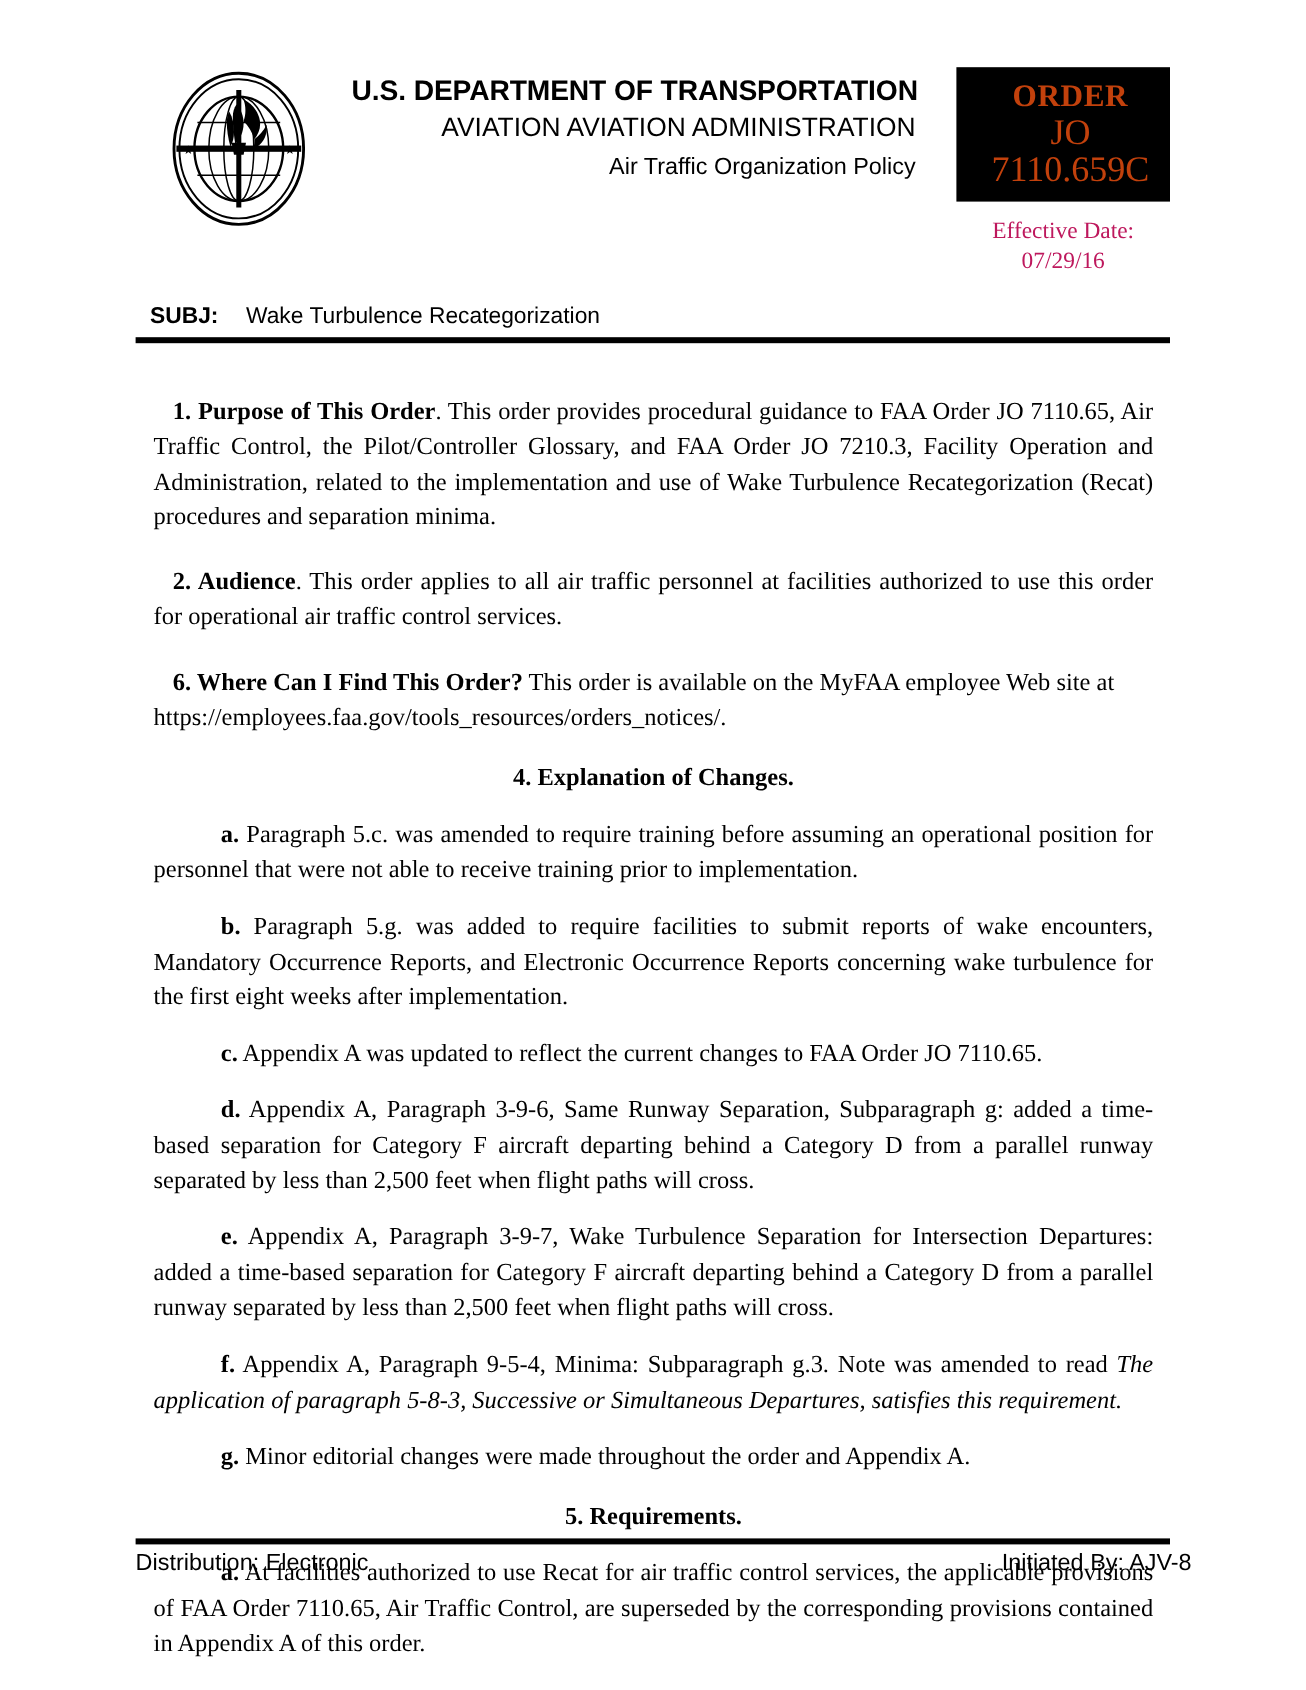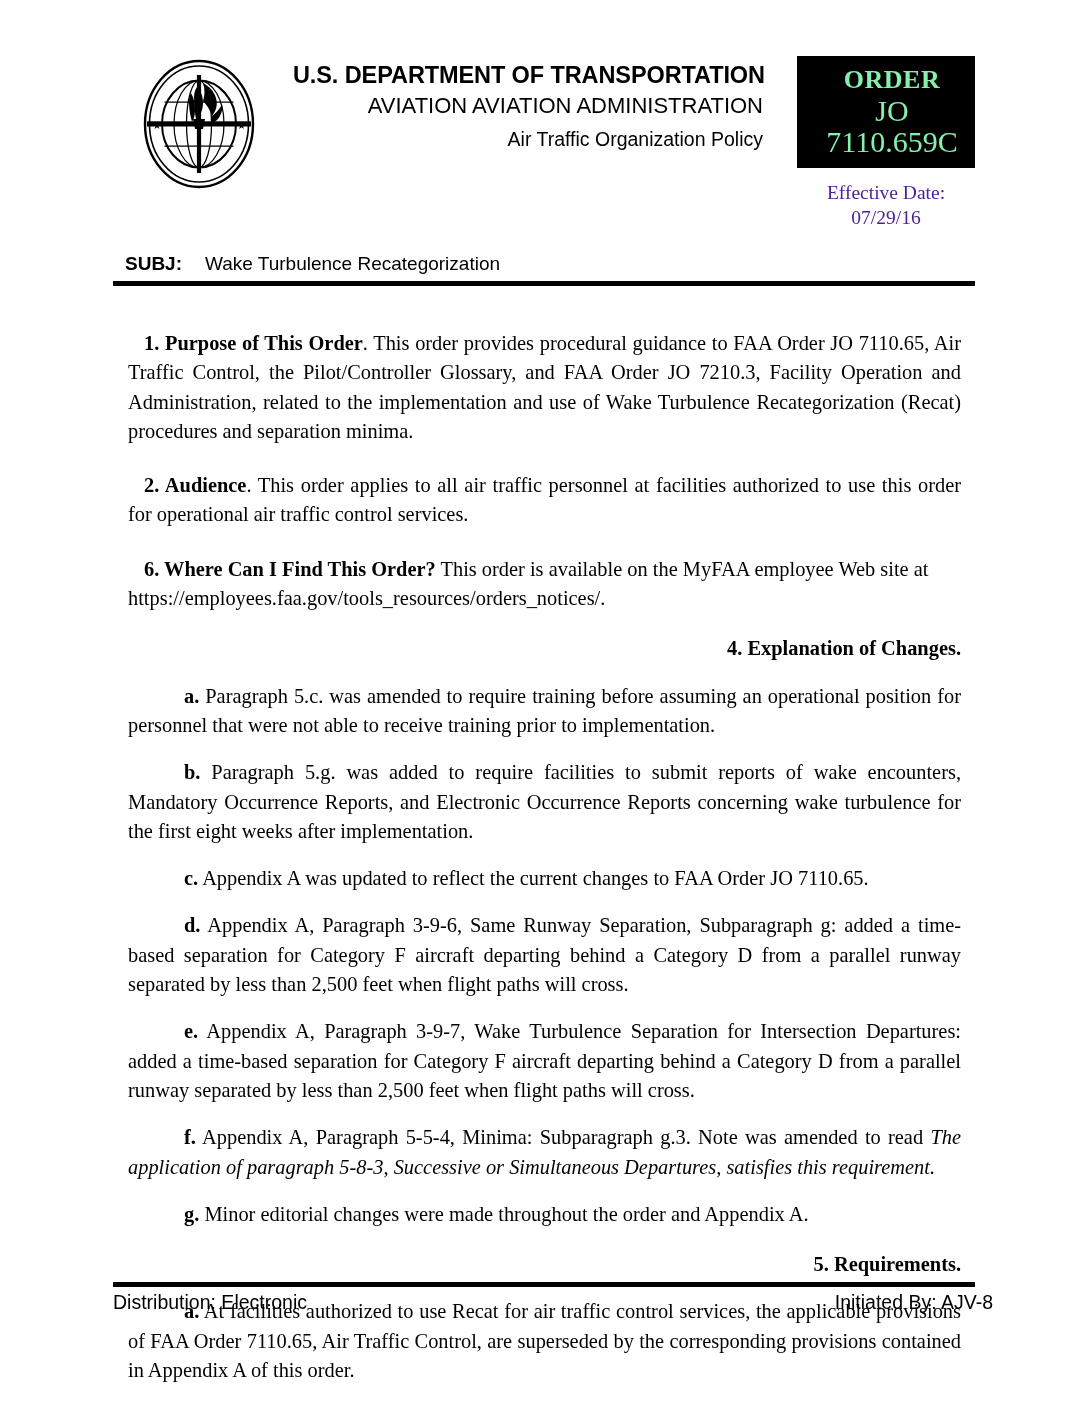--- a/index.html
+++ b/index.html
@@ -72,40 +72,40 @@
 
   .order-block {
     position: absolute;
     right: 0px;
     top: 11px;
     width: 178px;
     text-align: center;
   }
   .order-box {
     background: #000000;
-    color: #86efac;
+    color: #c2410c;
     padding: 9px 4px 11px 16px;
     font-family: "Liberation Serif", "DejaVu Serif", serif;
   }
   .order-word {
     font-size: 26px;
     font-weight: bold;
     line-height: 30px;
     letter-spacing: 0.5px;
   }
   .order-number {
     font-size: 30px;
     font-weight: normal;
     line-height: 31px;
   }
   .eff-date {
     margin-top: 12px;
     font-size: 19.5px;
     line-height: 25px;
-    color: #4c1d95;
+    color: #be185d;
   }
 
   
   .subject-row {
     position: absolute;
     left: 113px;
     top: 253px;
     width: 862px;
     font-family: "Liberation Sans", "DejaVu Sans", sans-serif;
     white-space: nowrap;
@@ -154,21 +154,21 @@
 
   .indent { display: inline-block; width: 40px; }
   b.lbl { font-weight: bold; margin-left: 16px; }
   i.ital { font-style: italic; }
 
   .heading {
     margin: 0;
     font-size: 20.4px;
     line-height: 29.3px;
     font-weight: bold;
-    text-align: right;
+    text-align: center;
   }
 
   
   .footer-rule {
     position: absolute;
     left: 113px;
     top: 1282px;
     width: 862px;
     height: 5px;
     background: #000000;
@@ -287,21 +287,21 @@
     <div class="sp-sm"></div>
 
     <p class="para"><span class="indent"></span><b class="lbl">d.</b><span> Appendix A, Paragraph 3-9-6, Same Runway Separation, Subparagraph g: added a time-based separation for Category F aircraft departing behind a Category D from a parallel runway separated by less than 2,500 feet when flight paths will cross.</span></p>
 
     <div class="sp-sm"></div>
 
     <p class="para"><span class="indent"></span><b class="lbl">e.</b><span> Appendix A, Paragraph 3-9-7, Wake Turbulence Separation for Intersection Departures: added a time-based separation for Category F aircraft departing behind a Category D from a parallel runway separated by less than 2,500 feet when flight paths will cross.</span></p>
 
     <div class="sp-sm"></div>
 
-    <p class="para"><span class="indent"></span><b class="lbl">f.</b><span> Appendix A, Paragraph 5-5-4, Minima: Subparagraph g.3. Note was amended to read </span><i class="ital">The application of paragraph 5-8-3, Successive or Simultaneous Departures, satisfies this requirement.</i></p>
+    <p class="para"><span class="indent"></span><b class="lbl">f.</b><span> Appendix A, Paragraph 9-5-4, Minima: Subparagraph g.3. Note was amended to read </span><i class="ital">The application of paragraph 5-8-3, Successive or Simultaneous Departures, satisfies this requirement.</i></p>
 
     <div class="sp-sm"></div>
 
     <p class="para nojust"><span class="indent"></span><b class="lbl">g.</b><span> Minor editorial changes were made throughout the order and Appendix A.</span></p>
 
     <div class="sp-md"></div>
 
     <p class="heading">5.  Requirements.</p>
 
     <div class="sp-sm"></div>

